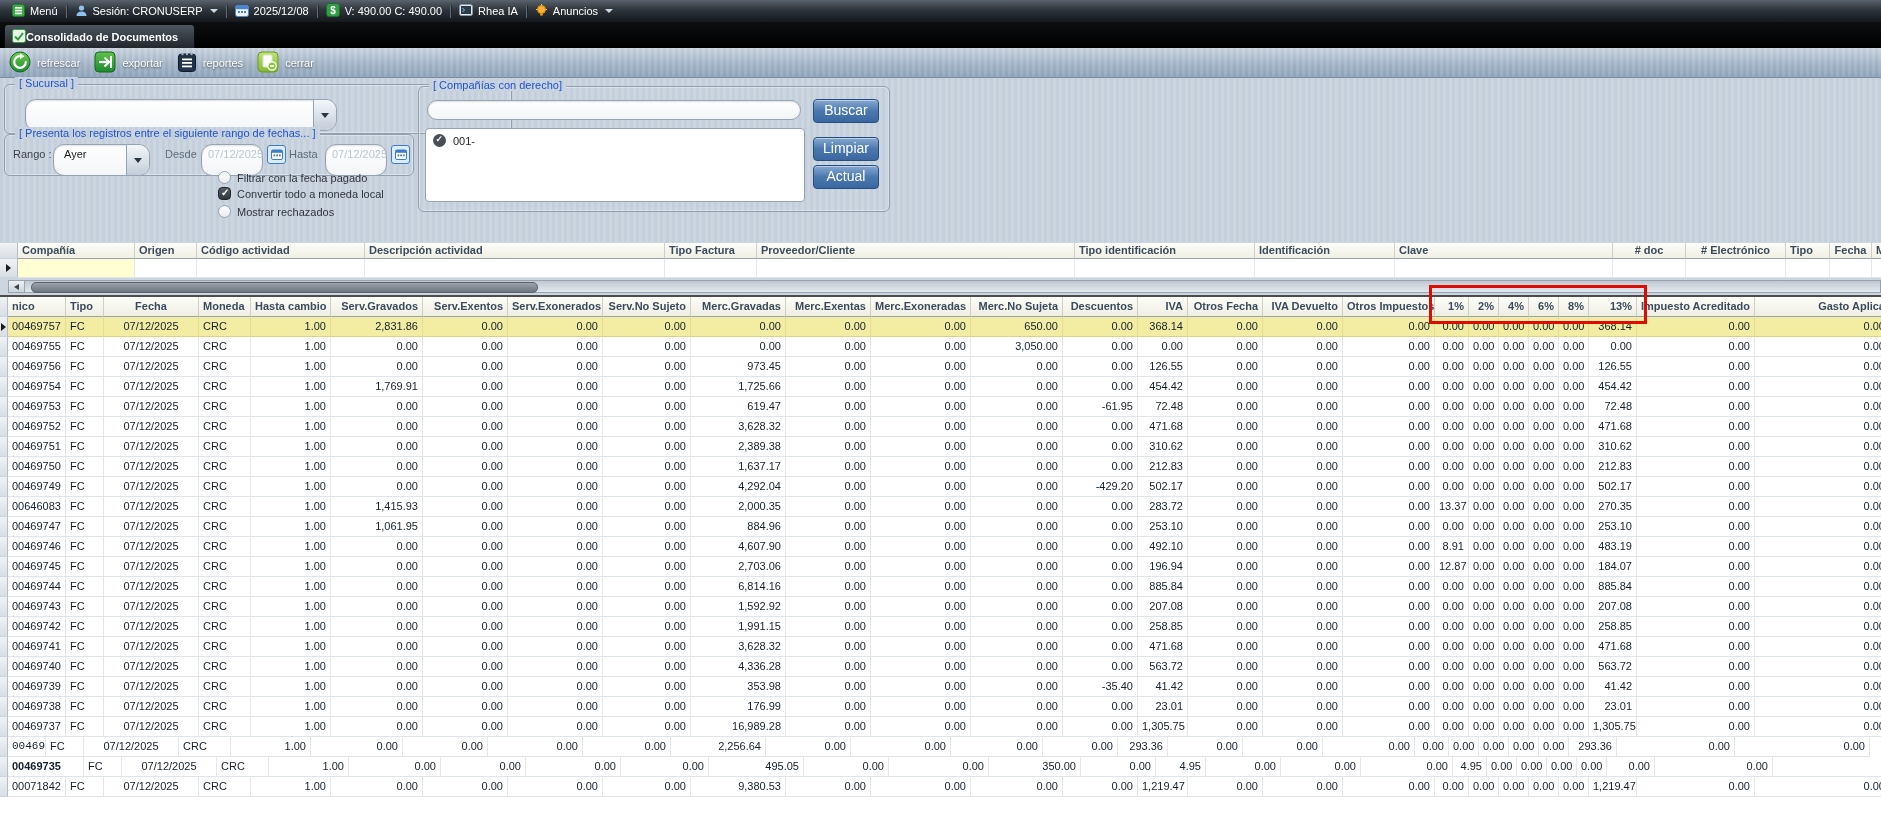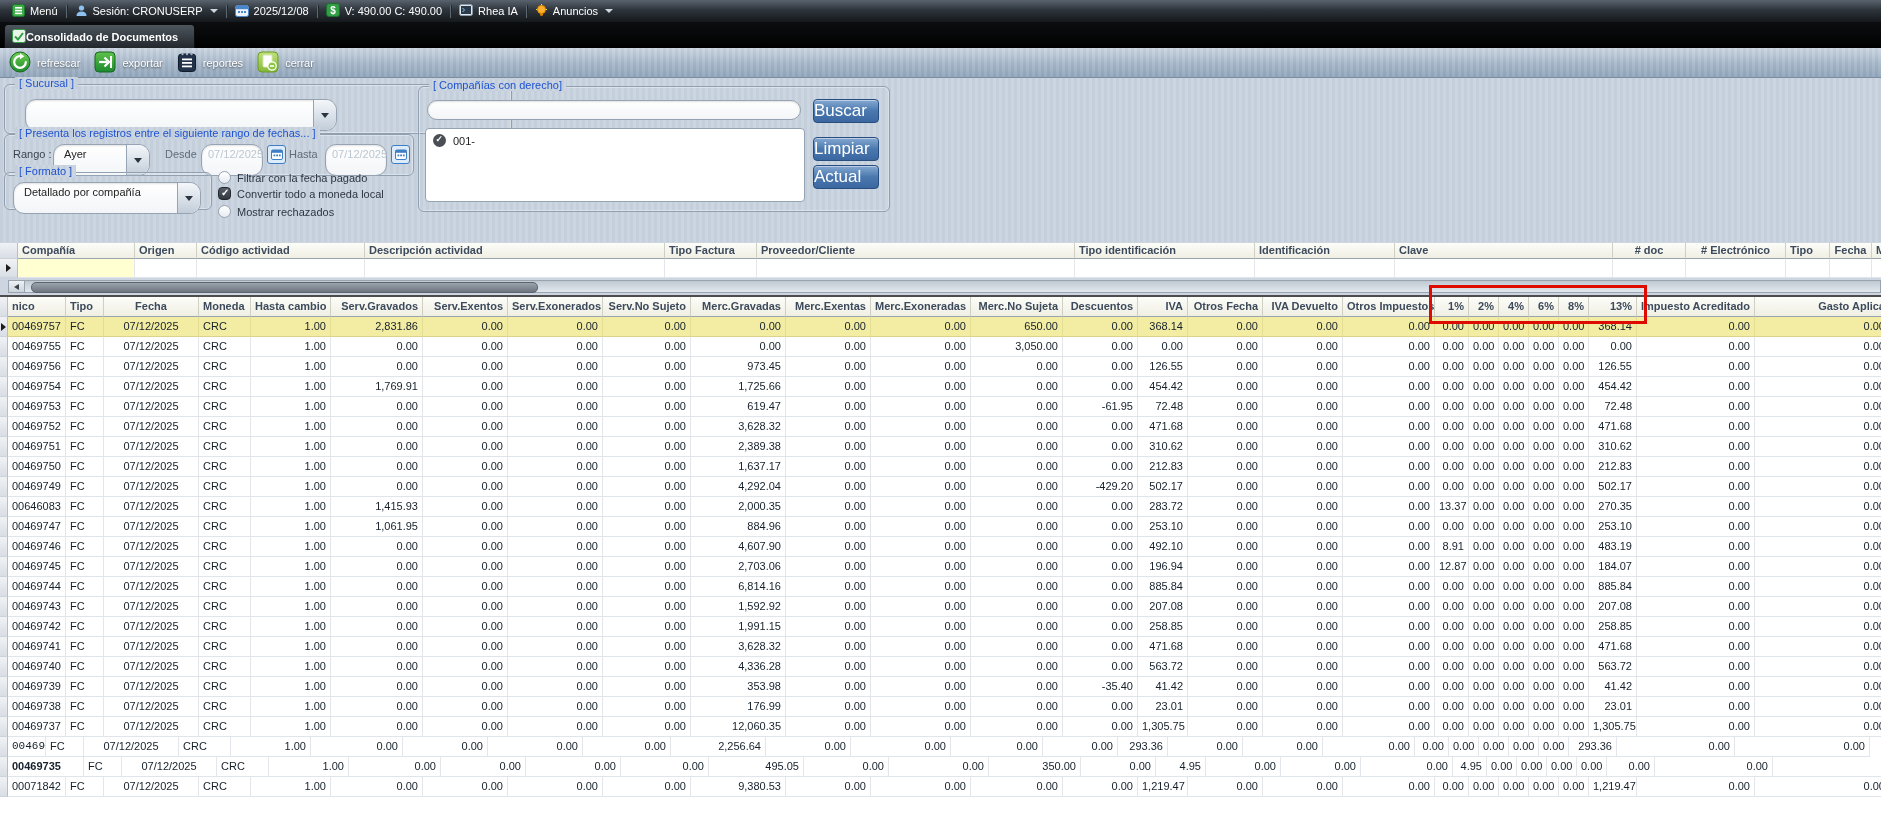--- a/index.html
+++ b/index.html
@@ -39,21 +39,21 @@
   .pill .val{position:absolute;left:10px;top:3px;font-size:11px;color:#222;white-space:nowrap;}
   .pill .val.dis{color:#bcc6d1;}
   .pill-btn{position:absolute;right:0;top:0;width:22px;height:100%;border-left:1px solid #96a3b2;border-radius:0 11px 11px 0;background:linear-gradient(#f4f7fa,#c2cdd9);display:flex;align-items:center;justify-content:center;}
   .pill-btn .tri{width:0;height:0;border-left:4px solid transparent;border-right:4px solid transparent;border-top:5px solid #2b3440;}
   .lbl{font-size:11px;color:#3d4450;position:absolute;white-space:nowrap;}
   .lbl.gray{color:#5f6c7a;}
   .calbtn{position:absolute;width:17px;height:17px;border:1px solid #3f7ec4;border-radius:3px;background:#ddecfb;display:flex;align-items:center;justify-content:center;}
   .bluebtn{
     position:absolute;width:64px;height:22px;border:1px solid #274e7e;border-radius:4px;
     background:linear-gradient(#86a9d2,#4a78ae 50%,#3a67a0);box-shadow:inset 0 1px 0 rgba(255,255,255,.45);
-    color:#fff;font-size:17px;line-height:21px;cursor:default;
+    color:#fff;font-size:14px;text-align:center;line-height:21px;cursor:default;
   }
   .chk{position:absolute;display:flex;align-items:center;gap:6px;font-size:11px;color:#2e3540;}
   .chk .box{width:13px;height:13px;border-radius:50%;background:linear-gradient(#fff,#e7ebf0);border:1px solid #98a4b2;box-sizing:border-box;}
   .chk .box.on{border-radius:4px;background:linear-gradient(#565d66,#33383f);border:1px solid #23272d;position:relative;}
   .chk .box.on::after{content:"✓";position:absolute;left:2px;top:-1px;color:#fff;font-size:10px;font-weight:bold;}
   .listbox{position:absolute;background:#fff;border:1px solid #96a3b2;border-radius:4px;}
   .list-item{display:flex;align-items:center;gap:7px;padding:5px 7px;font-size:11px;color:#222;}
   .list-item .ck{width:13px;height:13px;border-radius:50%;background:#4a4f55;position:relative;flex:0 0 auto;}
   .list-item .ck::after{content:"✓";position:absolute;left:2.5px;top:-0.5px;color:#fff;font-size:9px;font-weight:bold;}
   .minitoolbar{position:absolute;left:8px;top:210px;display:flex;gap:2px;padding:2px;border:1px solid #8ca0b5;border-radius:3px;background:linear-gradient(#f5f8fb,#d4dde7);}
@@ -278,29 +278,20 @@
           <rect x="0.5" y="1" width="11" height="2.8" fill="#3f7ec4"></rect>
           <g fill="#3f7ec4">
             <rect x="2.5" y="5.5" width="1.8" height="1.8"></rect>
             <rect x="5.2" y="5.5" width="1.8" height="1.8"></rect>
             <rect x="7.9" y="5.5" width="1.8" height="1.8"></rect>
           </g>
         </svg>
       </span>
   </div>
 
-  <div class="fs" style="left:4px;top:94px;width:206px;height:36px;">
-    <span class="fs-legend">[ Formato ]</span>
-    <div class="pill" style="position:absolute;left:8px;top:9px;width:188px;">
-      <span class="val">Detallado por compañía</span>
-      <span class="pill-btn">
-          <span class="tri"></span>
-        </span>
-    </div>
-  </div>
 
   <div class="chk" style="left:218px;top:93px;">
     <span class="box"></span>
     <span>Filtrar con la fecha pagado</span>
   </div>
   <div class="chk" style="left:218px;top:109px;">
     <span class="box on"></span>
     <span>Convertir todo a moneda local</span>
   </div>
   <div class="chk" style="left:218px;top:127px;">
@@ -1017,21 +1008,21 @@
         <div class="g-sel" style="width: 8px;"></div>
         <div class="g-cell a-l" style="width: 58px;">00469737</div>
         <div class="g-cell a-l" style="width: 38px;">FC</div>
         <div class="g-cell a-c" style="width: 95px;">07/12/2025</div>
         <div class="g-cell a-l" style="width: 52px;">CRC</div>
         <div class="g-cell a-r" style="width: 80px;">1.00</div>
         <div class="g-cell a-r" style="width: 92px;">0.00</div>
         <div class="g-cell a-r" style="width: 85px;">0.00</div>
         <div class="g-cell a-r" style="width: 95px;">0.00</div>
         <div class="g-cell a-r" style="width: 88px;">0.00</div>
-        <div class="g-cell a-r" style="width: 95px;">12,060.35</div>
+        <div class="g-cell a-r" style="width: 95px;">16,989.28</div>
         <div class="g-cell a-r" style="width: 85px;">0.00</div>
         <div class="g-cell a-r" style="width: 100px;">0.00</div>
         <div class="g-cell a-r" style="width: 92px;">0.00</div>
         <div class="g-cell a-r" style="width: 75px;">0.00</div>
         <div class="g-cell a-r" style="width: 50px;">1,305.75</div>
         <div class="g-cell a-r" style="width: 75px;">0.00</div>
         <div class="g-cell a-r" style="width: 80px;">0.00</div>
         <div class="g-cell a-r" style="width: 92px;">0.00</div>
         <div class="g-cell a-r" style="width: 34px;">0.00</div>
         <div class="g-cell a-r" style="width: 30px;">0.00</div>

